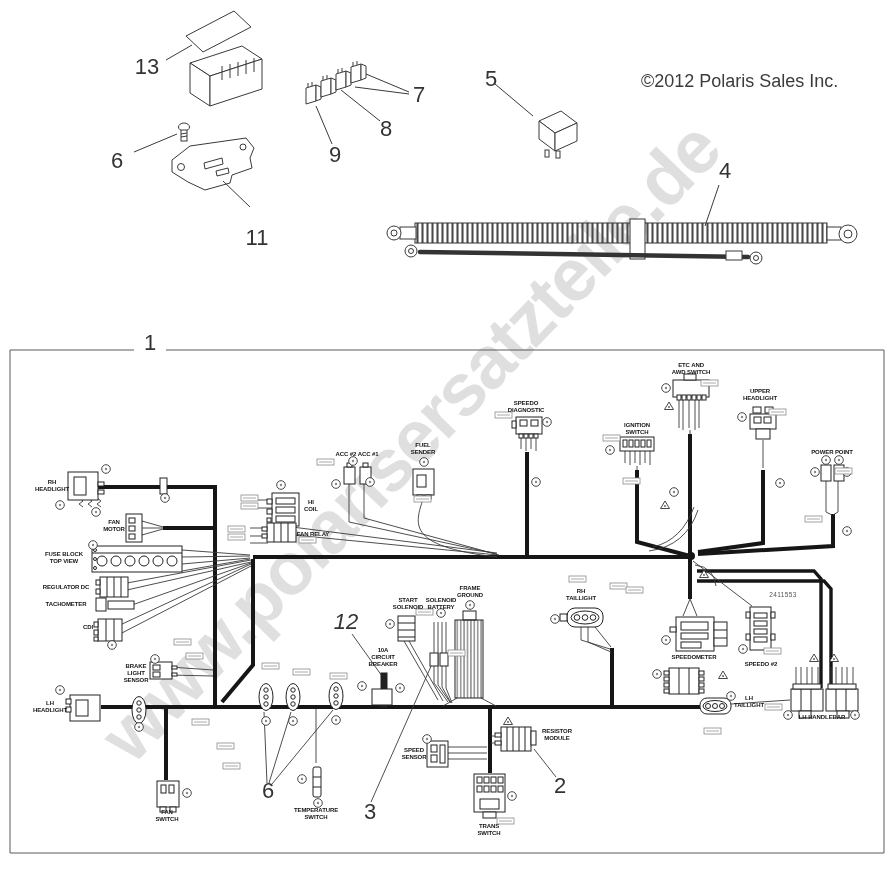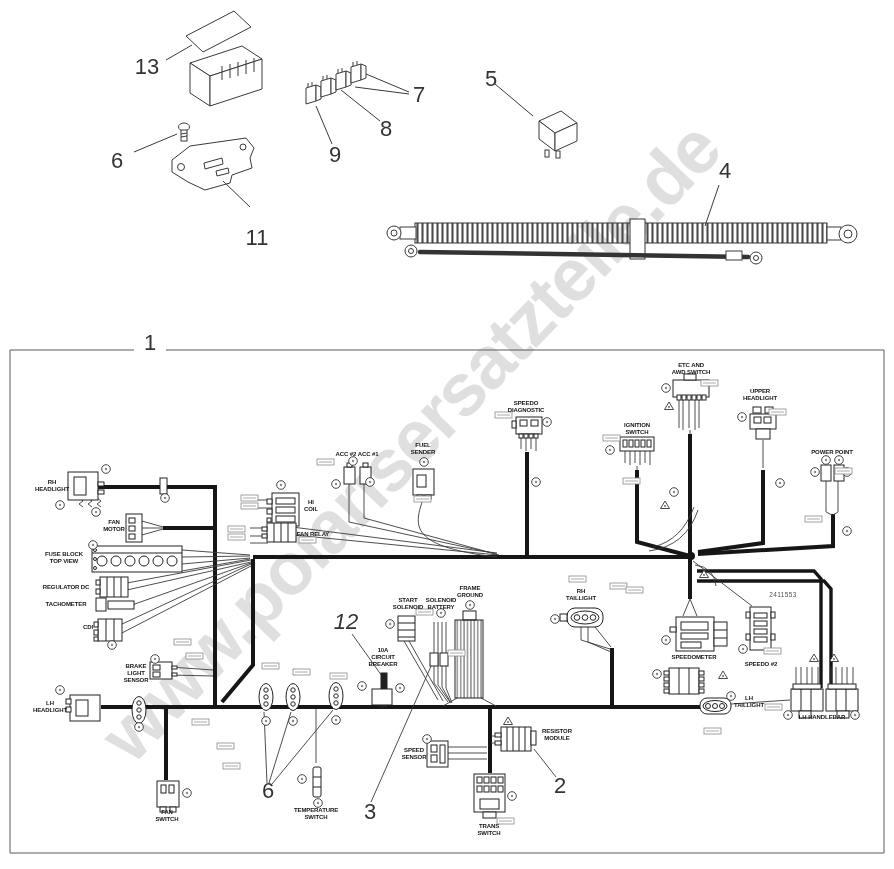--- a/index.html
+++ b/index.html
@@ -675,20 +675,21 @@
         <path d="M723,671 L727.5,678.5 L718.5,678.5 Z" fill="#fff" stroke="#333" stroke-width="0.9"></path>
         <circle cx="723" cy="676" r="0.9" fill="#555"></circle>
         <path d="M665,501 L669.5,508.5 L660.5,508.5 Z" fill="#fff" stroke="#333" stroke-width="0.9"></path>
         <circle cx="665" cy="506" r="0.9" fill="#555"></circle>
         <path d="M704,570 L708.5,577.5 L699.5,577.5 Z" fill="#fff" stroke="#333" stroke-width="0.9"></path>
         <circle cx="704" cy="575" r="0.9" fill="#555"></circle>
       </g>
   </svg>
 
   <div id="labels">
+    <div id="copyright">©2012 Polaris Sales Inc.</div>
     <div id="part-number">2411553</div>
   <div class="comp-label" style="left: 52px; top: 486px;">RH
 HEADLIGHT</div>
       <div class="comp-label" style="left: 114px; top: 526px;">FAN
 MOTOR</div>
       <div class="comp-label" style="left: 64px; top: 558px;">FUSE BLOCK
 TOP VIEW</div>
       <div class="comp-label" style="left: 66px; top: 587px;">REGULATOR DC</div>
       <div class="comp-label" style="left: 66px; top: 604px;">TACHOMETER</div>
       <div class="comp-label" style="left: 88px; top: 627px;">CDI</div>

